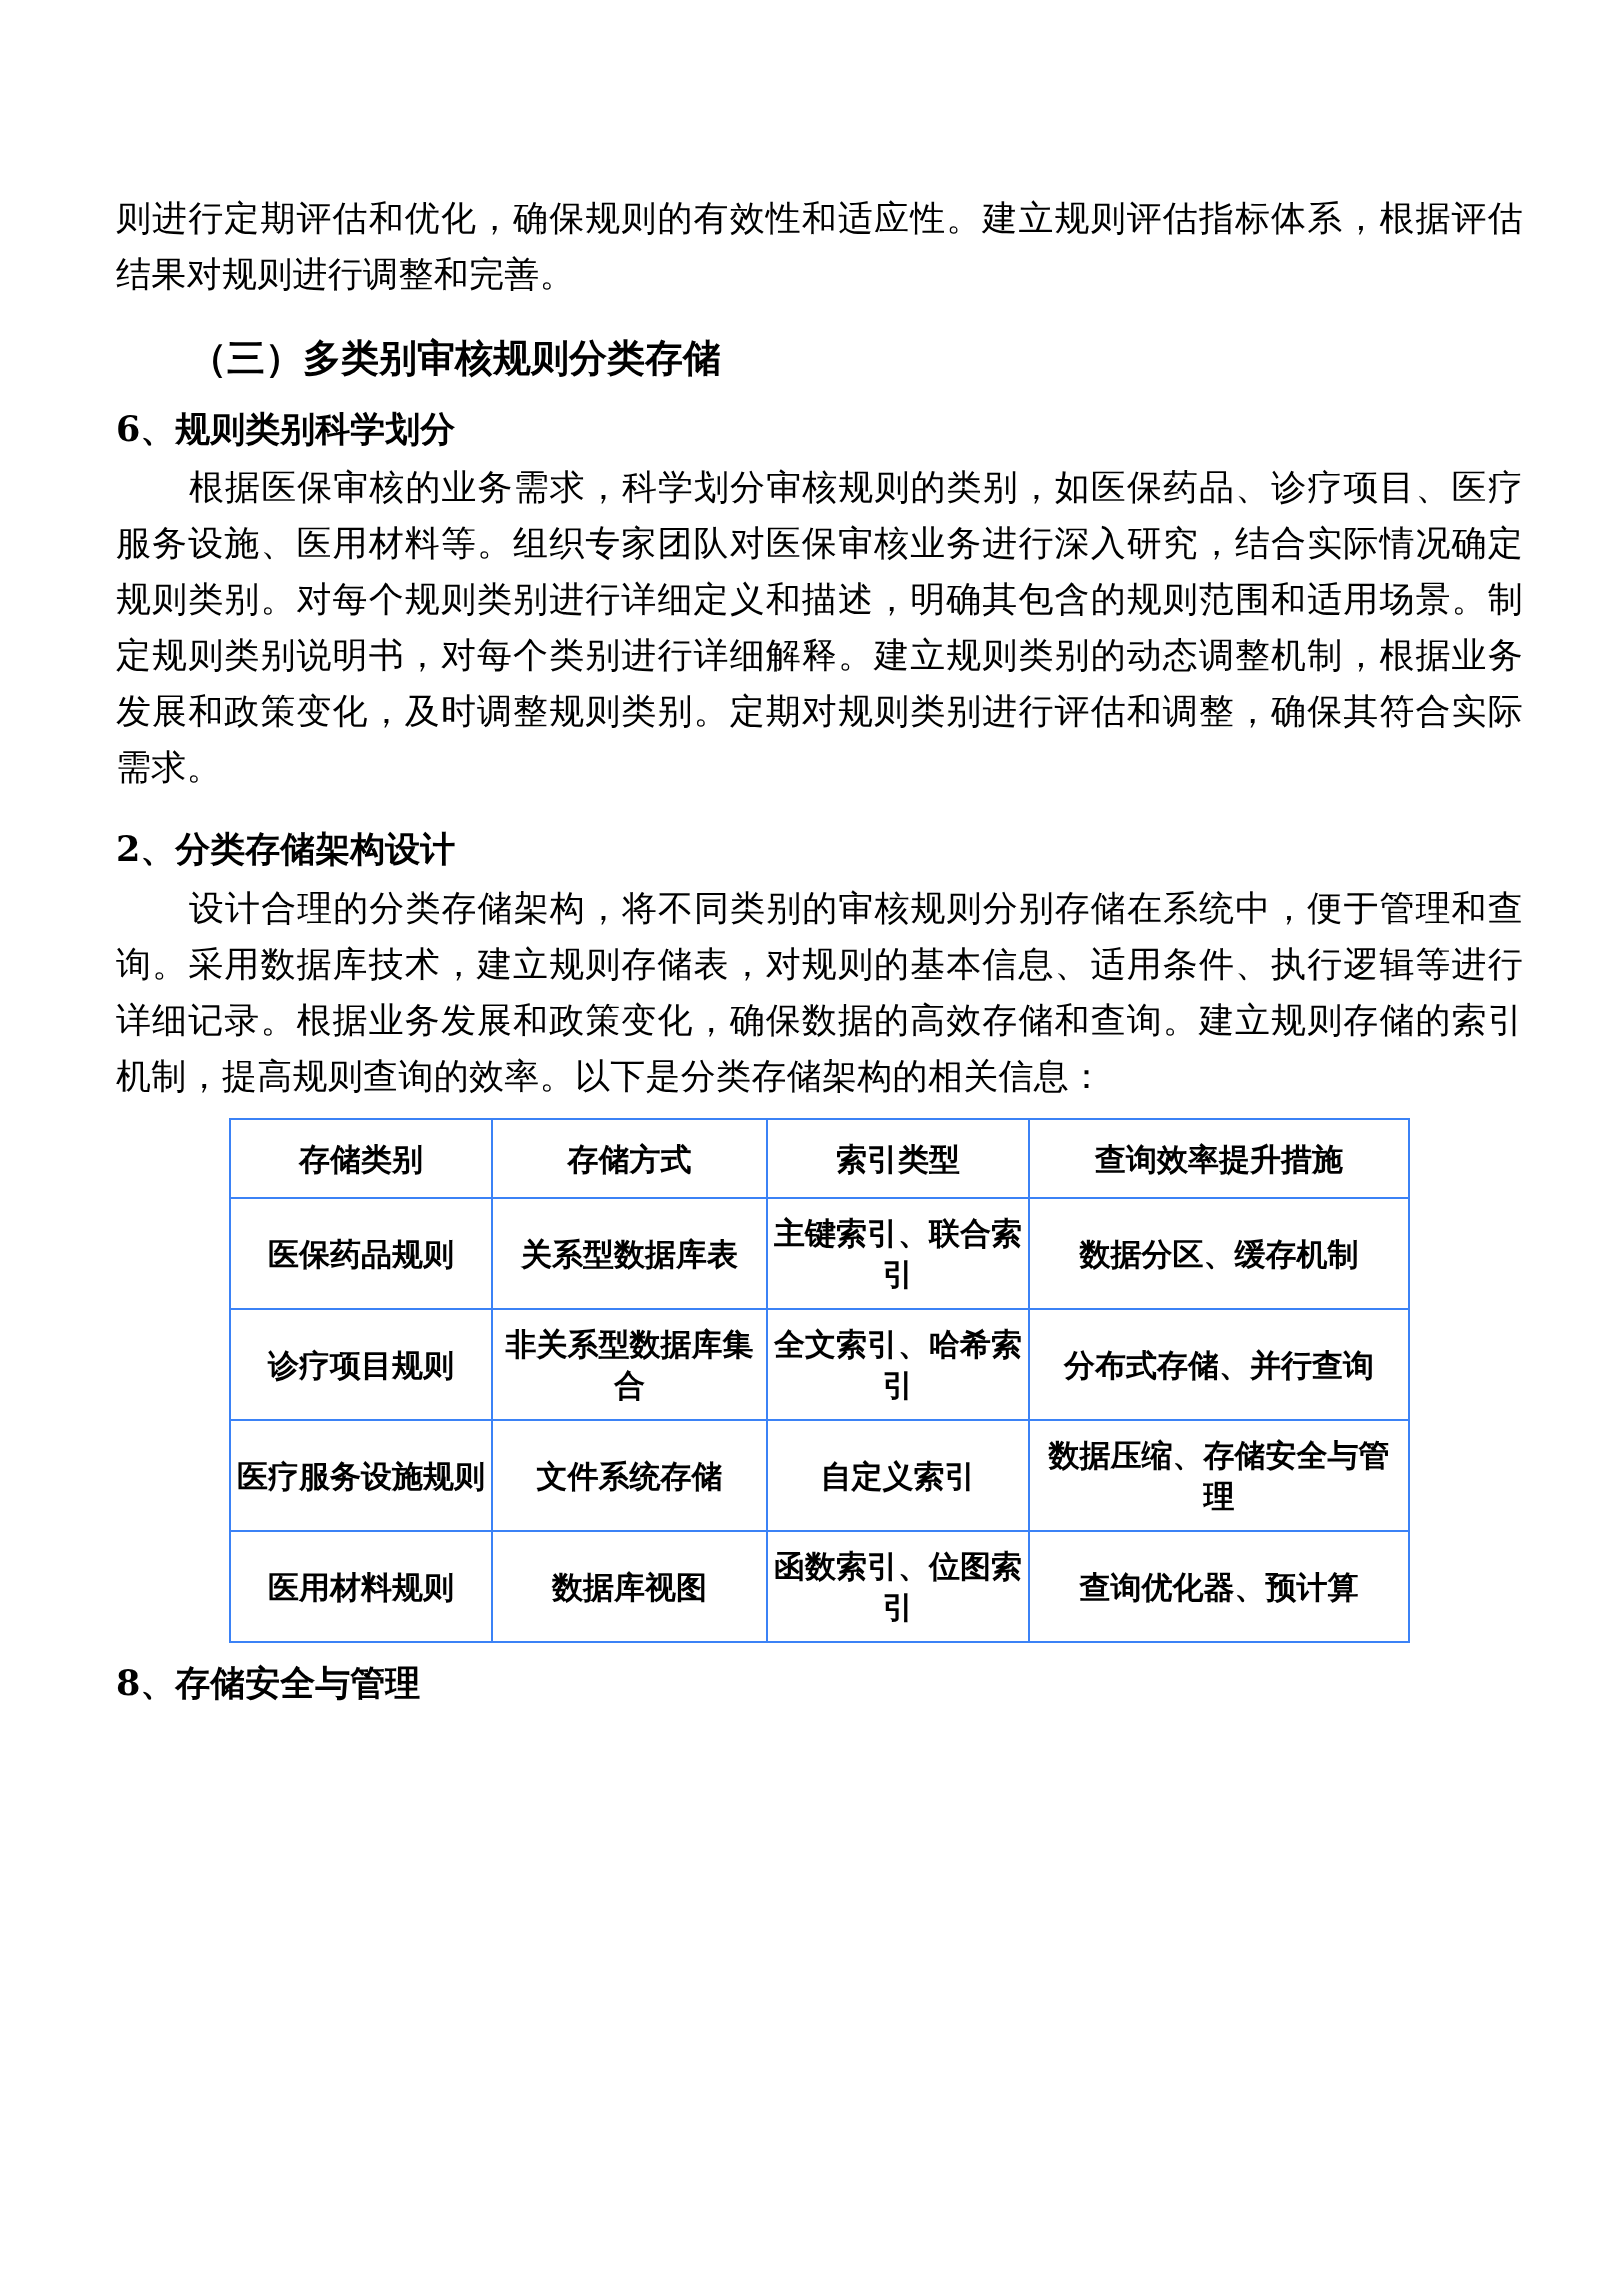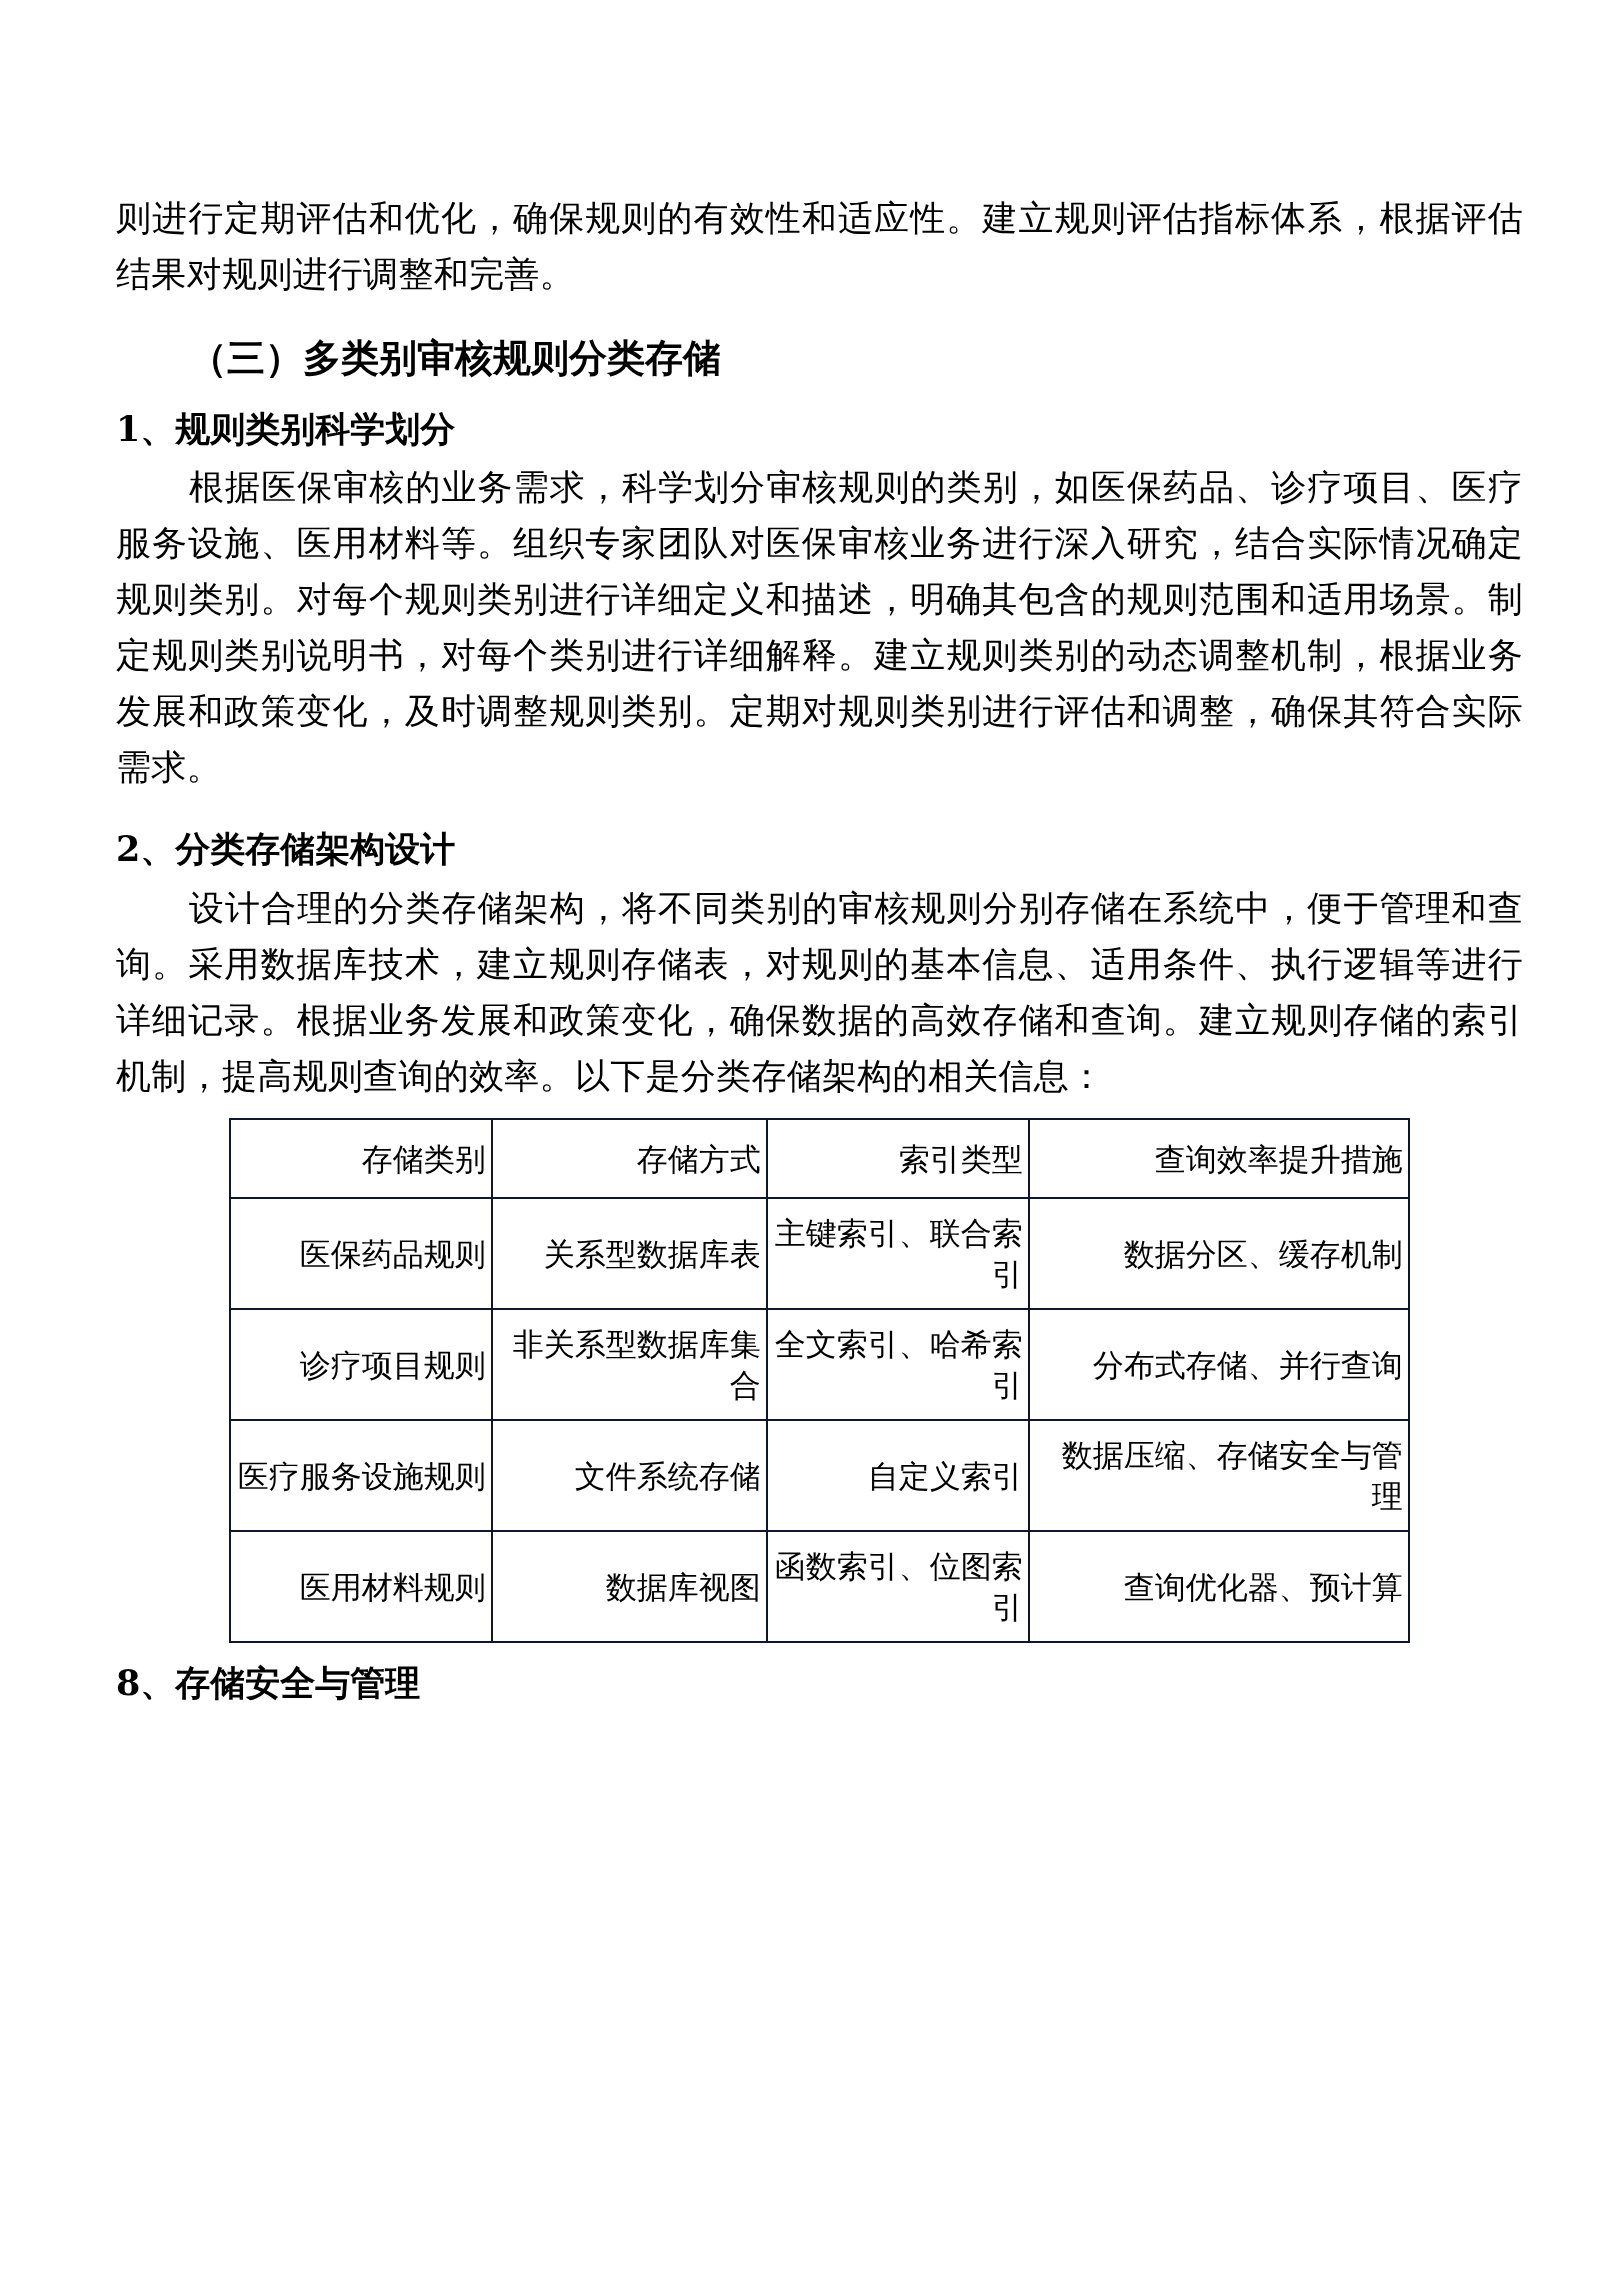--- a/index.html
+++ b/index.html
@@ -56,26 +56,26 @@
   .spacer-sm { height: 6.5px; }
   .spacer-md { height: 14.4px; }
 
   table.rule-table {
     border-collapse: collapse;
     width: 1178px;
     margin: 14.4px auto 10.5px auto;
     table-layout: fixed;
   }
   table.rule-table td, table.rule-table th {
-    border: 2px solid #0f172a;
-    text-align: right;
+    border: 2px solid #3b82f6;
+    text-align: center;
     vertical-align: middle;
     font-size: 31px;
     line-height: 1.32;
-    font-weight: normal;
+    font-weight: bold;
     padding: 10.5px 5.2px;
     height: 111px;
     box-sizing: border-box;
     word-break: break-all;
   }
   table.rule-table thead td {
     height: 79px;
   }
   col.c1 { width: 262px; }
   col.c2 { width: 275px; }
@@ -87,21 +87,21 @@
 
 <div class="page">
   <div class="doc-body">
 
     <p class="para">则进行定期评估和优化，确保规则的有效性和适应性。建立规则评估指标体系，根据评估结果对规则进行调整和完善。</p>
 
     <div class="spacer-sm"></div>
 
     <h2 class="heading-2">（三）多类别审核规则分类存储</h2>
 
-    <h3 class="heading-3">1、规则类别科学划分</h3>
+    <h3 class="heading-3">6、规则类别科学划分</h3>
     <p class="para indent">根据医保审核的业务需求，科学划分审核规则的类别，如医保药品、诊疗项目、医疗服务设施、医用材料等。组织专家团队对医保审核业务进行深入研究，结合实际情况确定规则类别。对每个规则类别进行详细定义和描述，明确其包含的规则范围和适用场景。制定规则类别说明书，对每个类别进行详细解释。建立规则类别的动态调整机制，根据业务发展和政策变化，及时调整规则类别。定期对规则类别进行评估和调整，确保其符合实际需求。</p>
 
     <div class="spacer-md"></div>
 
     <h3 class="heading-3">2、分类存储架构设计</h3>
     <p class="para indent">设计合理的分类存储架构，将不同类别的审核规则分别存储在系统中，便于管理和查询。采用数据库技术，建立规则存储表，对规则的基本信息、适用条件、执行逻辑等进行详细记录。根据业务发展和政策变化，确保数据的高效存储和查询。建立规则存储的索引机制，提高规则查询的效率。以下是分类存储架构的相关信息：</p>
 
     <table class="rule-table">
       <colgroup>
         <col class="c1">

